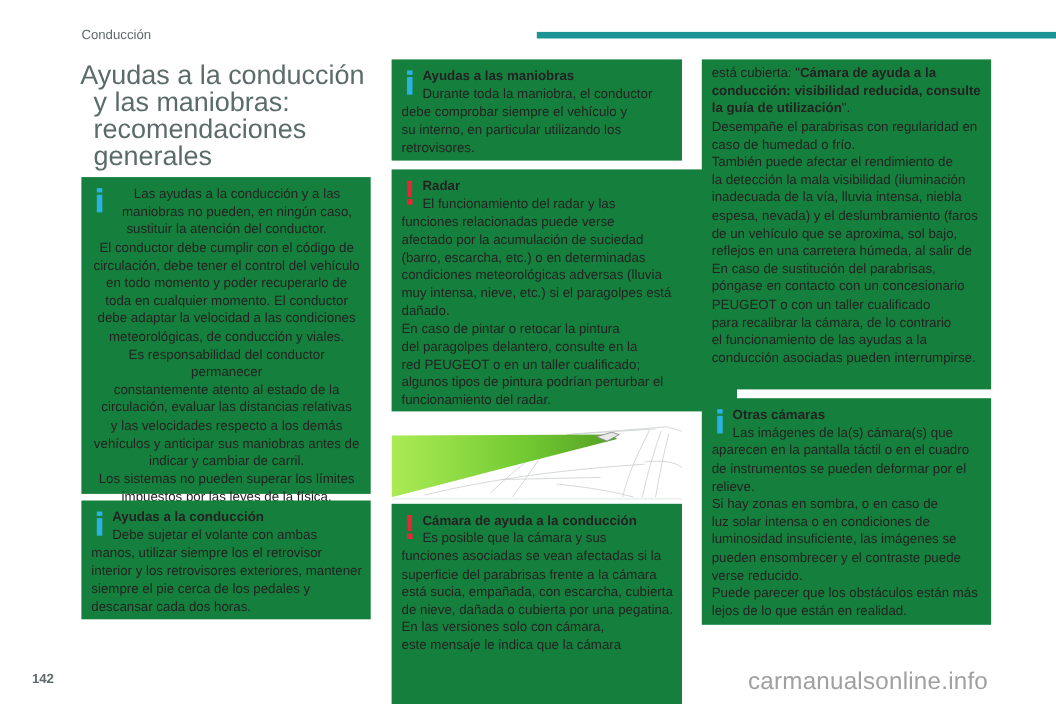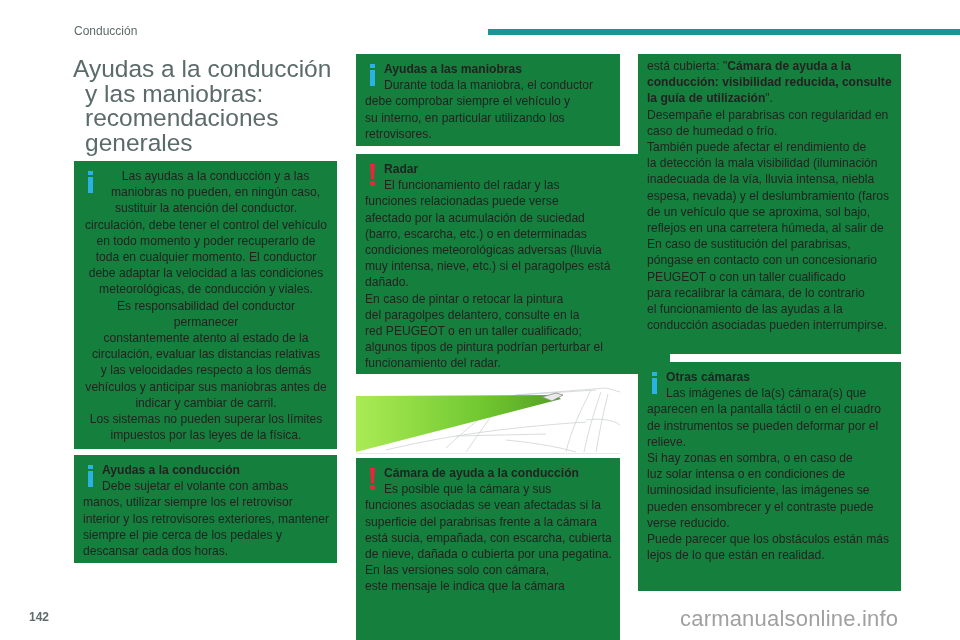--- a/index.html
+++ b/index.html
@@ -59,20 +59,21 @@
 </h1>
 
 <div class="box" style="left:74px; top:161px; width:263px; height:288px;text-align:center;">
   <div class="icon info-i">
       <div class="dot"></div>
       <div class="stem"></div>
     </div>
   <p class="first">Las ayudas a la conducción y a las</p>
   <p class="first">maniobras no pueden, en ningún caso,</p>
   <p>sustituir la atención del conductor.</p>
+  <p>El conductor debe cumplir con el código de</p>
   <p>circulación, debe tener el control del vehículo</p>
   <p>en todo momento y poder recuperarlo de</p>
   <p>toda en cualquier momento. El conductor</p>
   <p>debe adaptar la velocidad a las condiciones</p>
   <p>meteorológicas, de conducción y viales.</p>
   <p>Es responsabilidad del conductor permanecer</p>
   <p>constantemente atento al estado de la</p>
   <p>circulación, evaluar las distancias relativas</p>
   <p>y las velocidades respecto a los demás</p>
   <p>vehículos y anticipar sus maniobras antes de</p>
@@ -180,21 +181,21 @@
   <p>de un vehículo que se aproxima, sol bajo,</p>
   <p>reflejos en una carretera húmeda, al salir de</p>
   <p>En caso de sustitución del parabrisas,</p>
   <p>póngase en contacto con un concesionario</p>
   <p>PEUGEOT o con un taller cualificado</p>
   <p>para recalibrar la cámara, de lo contrario</p>
   <p>el funcionamiento de las ayudas a la</p>
   <p>conducción asociadas pueden interrumpirse.</p>
 </div>
 
-<div class="box" style="left:638px; top:362px; width:263px; height:229px;">
+<div class="box" style="left:638px; top:362px; width:263px; height:206px;">
   <div class="icon info-i">
       <div class="dot"></div>
       <div class="stem"></div>
     </div>
   <p class="first"><b>Otras cámaras</b></p>
   <p class="first">Las imágenes de la(s) cámara(s) que</p>
   <p>aparecen en la pantalla táctil o en el cuadro</p>
   <p>de instrumentos se pueden deformar por el</p>
   <p>relieve.</p>
   <p>Si hay zonas en sombra, o en caso de</p>

